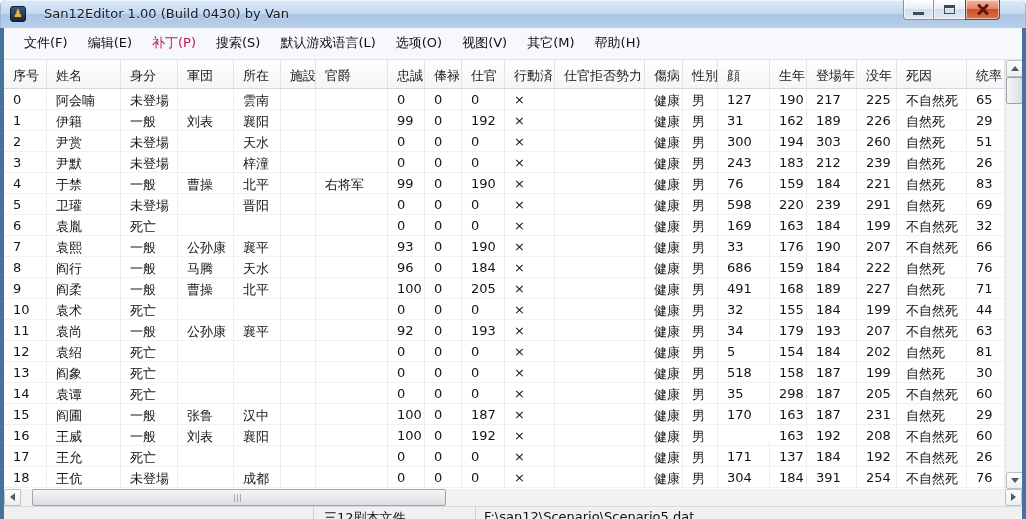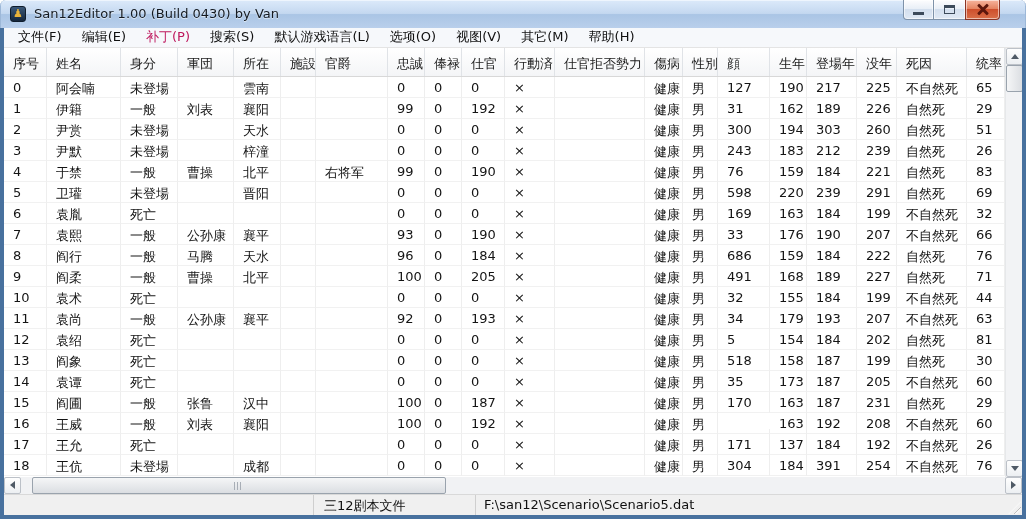--- a/index.html
+++ b/index.html
@@ -19,21 +19,21 @@
     border-radius:5px 5px 0 0;
     box-shadow:inset 0 1px 0 #eef5fd, inset 1px 0 0 #9db8d8, inset -1px 0 0 #9db8d8;
   }
   .app-icon{
     position:absolute; left:10px; top:6px; width:16px; height:16px;
     background:linear-gradient(#3a5878,#15273c);
     border:1px solid #0e1c2c; border-radius:3px;
     color:#e8b33a; font-size:11px; line-height:14px; text-align:center;
   }
   .title-text{
-    position:absolute; left:34px; top:6px;
+    position:absolute; left:44px; top:6px;
     font-size:13px; color:#141a21; text-shadow:0 1px 1px rgba(255,255,255,.7);
     white-space:nowrap;
   }
   .caption-buttons{ position:absolute; top:0; right:26px; display:flex; }
   .cap-btn{
     width:31px; height:20px; border:1px solid #7e92a9; border-top:none;
     background:linear-gradient(#fdfdfe 0%, #e9eff7 45%, #d3dfee 50%, #e0e9f4 100%);
     display:flex; align-items:center; justify-content:center;
     box-shadow:inset 0 0 0 1px rgba(255,255,255,.55);
   }
@@ -54,22 +54,22 @@
   .glyph-close::after{ transform:rotate(-45deg); }
 
   
   .client{
     position:absolute; left:4px; top:28px; width:1018px; height:487px;
     background:#ffffff;
   }
 
   
   .menubar{
-    height:20px; background:#f6f8fb; border-bottom:1px solid #e4e4e4;
-    display:flex; align-items:center; padding-left:4px;
+    height:32px; background:#f6f8fb; border-bottom:1px solid #e4e4e4;
+    display:flex; align-items:center; padding-left:10px;
     font-size:13px; color:#101010;
   }
   .menu-item{ padding:1px 10px 2px 10px; white-space:nowrap; }
   .menu-item.disabled{ color:#be185d; }
 
   
   .grid{ position:relative; height:429px; overflow:hidden; background:#fff; }
   .grid-header{
     display:flex; height:29px;
     background:linear-gradient(#ffffff,#f4f5f7);
@@ -528,21 +528,21 @@
             <div class="gcell" style="width: 35px;"></div>
             <div class="gcell" style="width: 72px;"></div>
             <div class="gcell" style="width: 37px;">0</div>
             <div class="gcell" style="width: 37px;">0</div>
             <div class="gcell" style="width: 43px;">0</div>
             <div class="gcell" style="width: 50px;">×</div>
             <div class="gcell" style="width: 90px;"></div>
             <div class="gcell" style="width: 38px;">健康</div>
             <div class="gcell" style="width: 35px;">男</div>
             <div class="gcell" style="width: 52px;">35</div>
-            <div class="gcell" style="width: 37px;">173</div>
+            <div class="gcell" style="width: 37px;">298</div>
             <div class="gcell" style="width: 50px;">187</div>
             <div class="gcell" style="width: 40px;">205</div>
             <div class="gcell" style="width: 70px;">不自然死</div>
             <div class="gcell" style="width: 38px;">60</div>
           </div>
           <div class="grow">
             <div class="gcell" style="width: 43px;">15</div>
             <div class="gcell" style="width: 74px;">阎圃</div>
             <div class="gcell" style="width: 57px;">一般</div>
             <div class="gcell" style="width: 56px;">张鲁</div>

